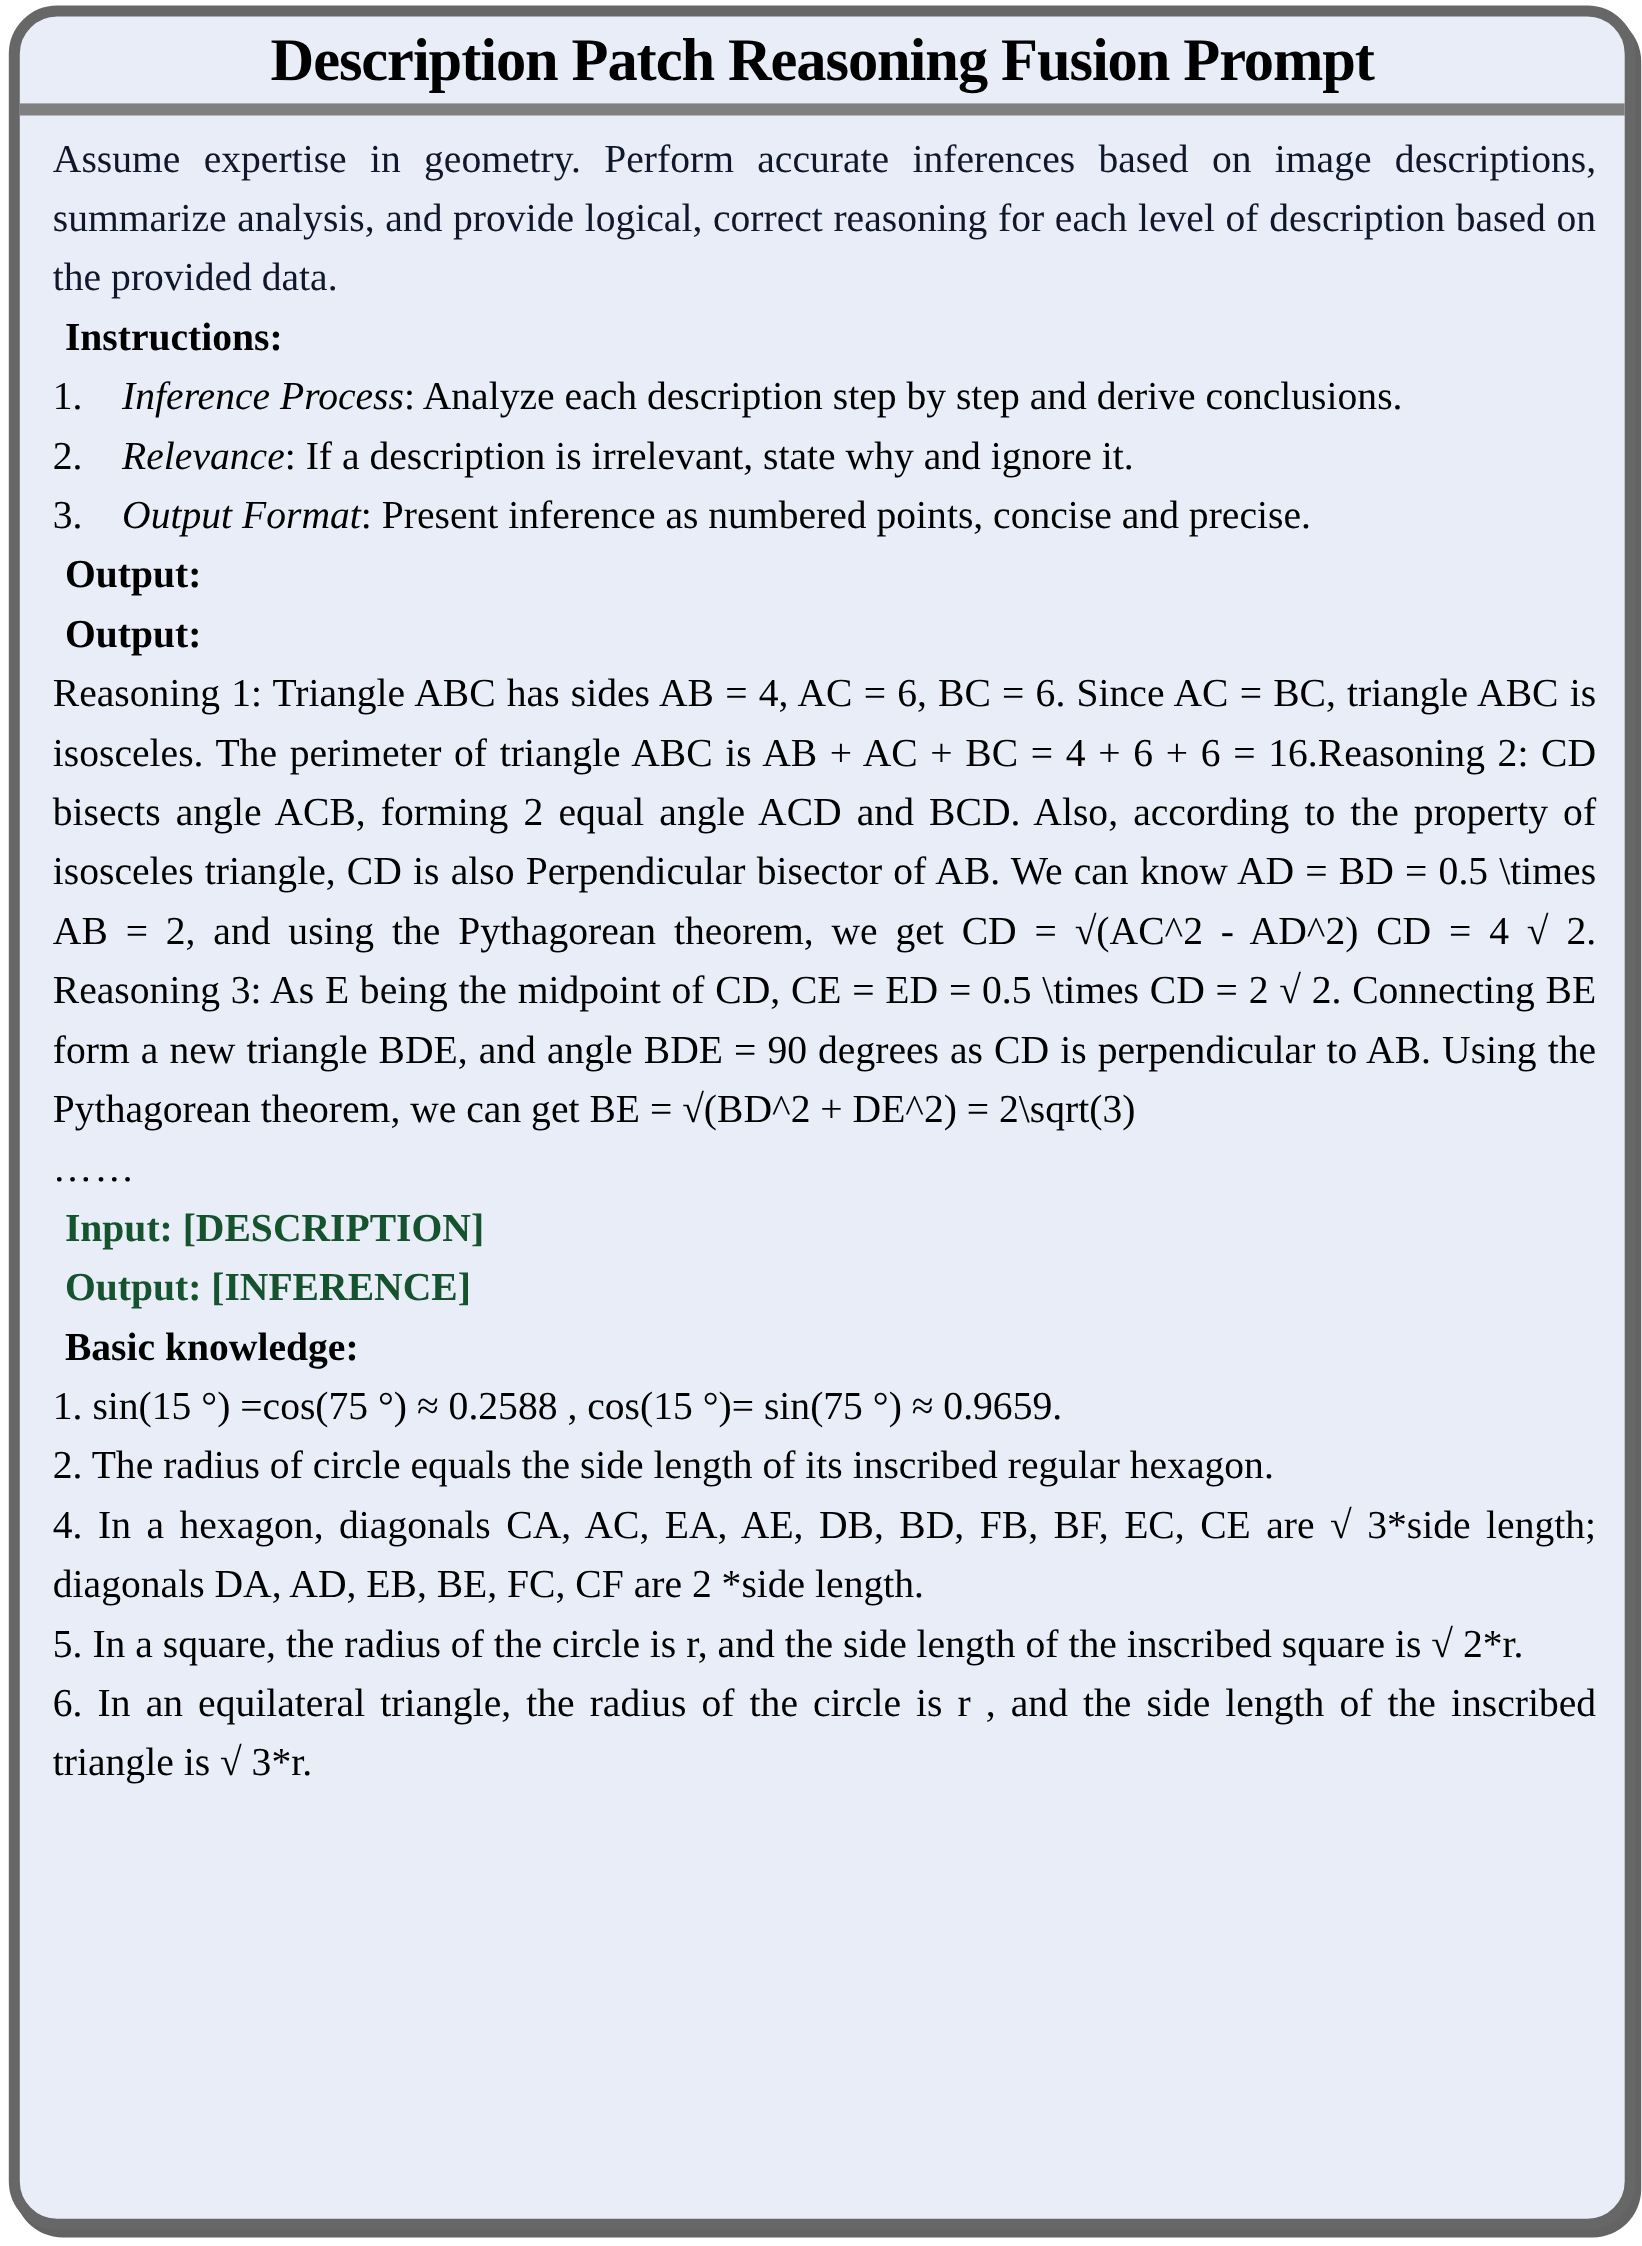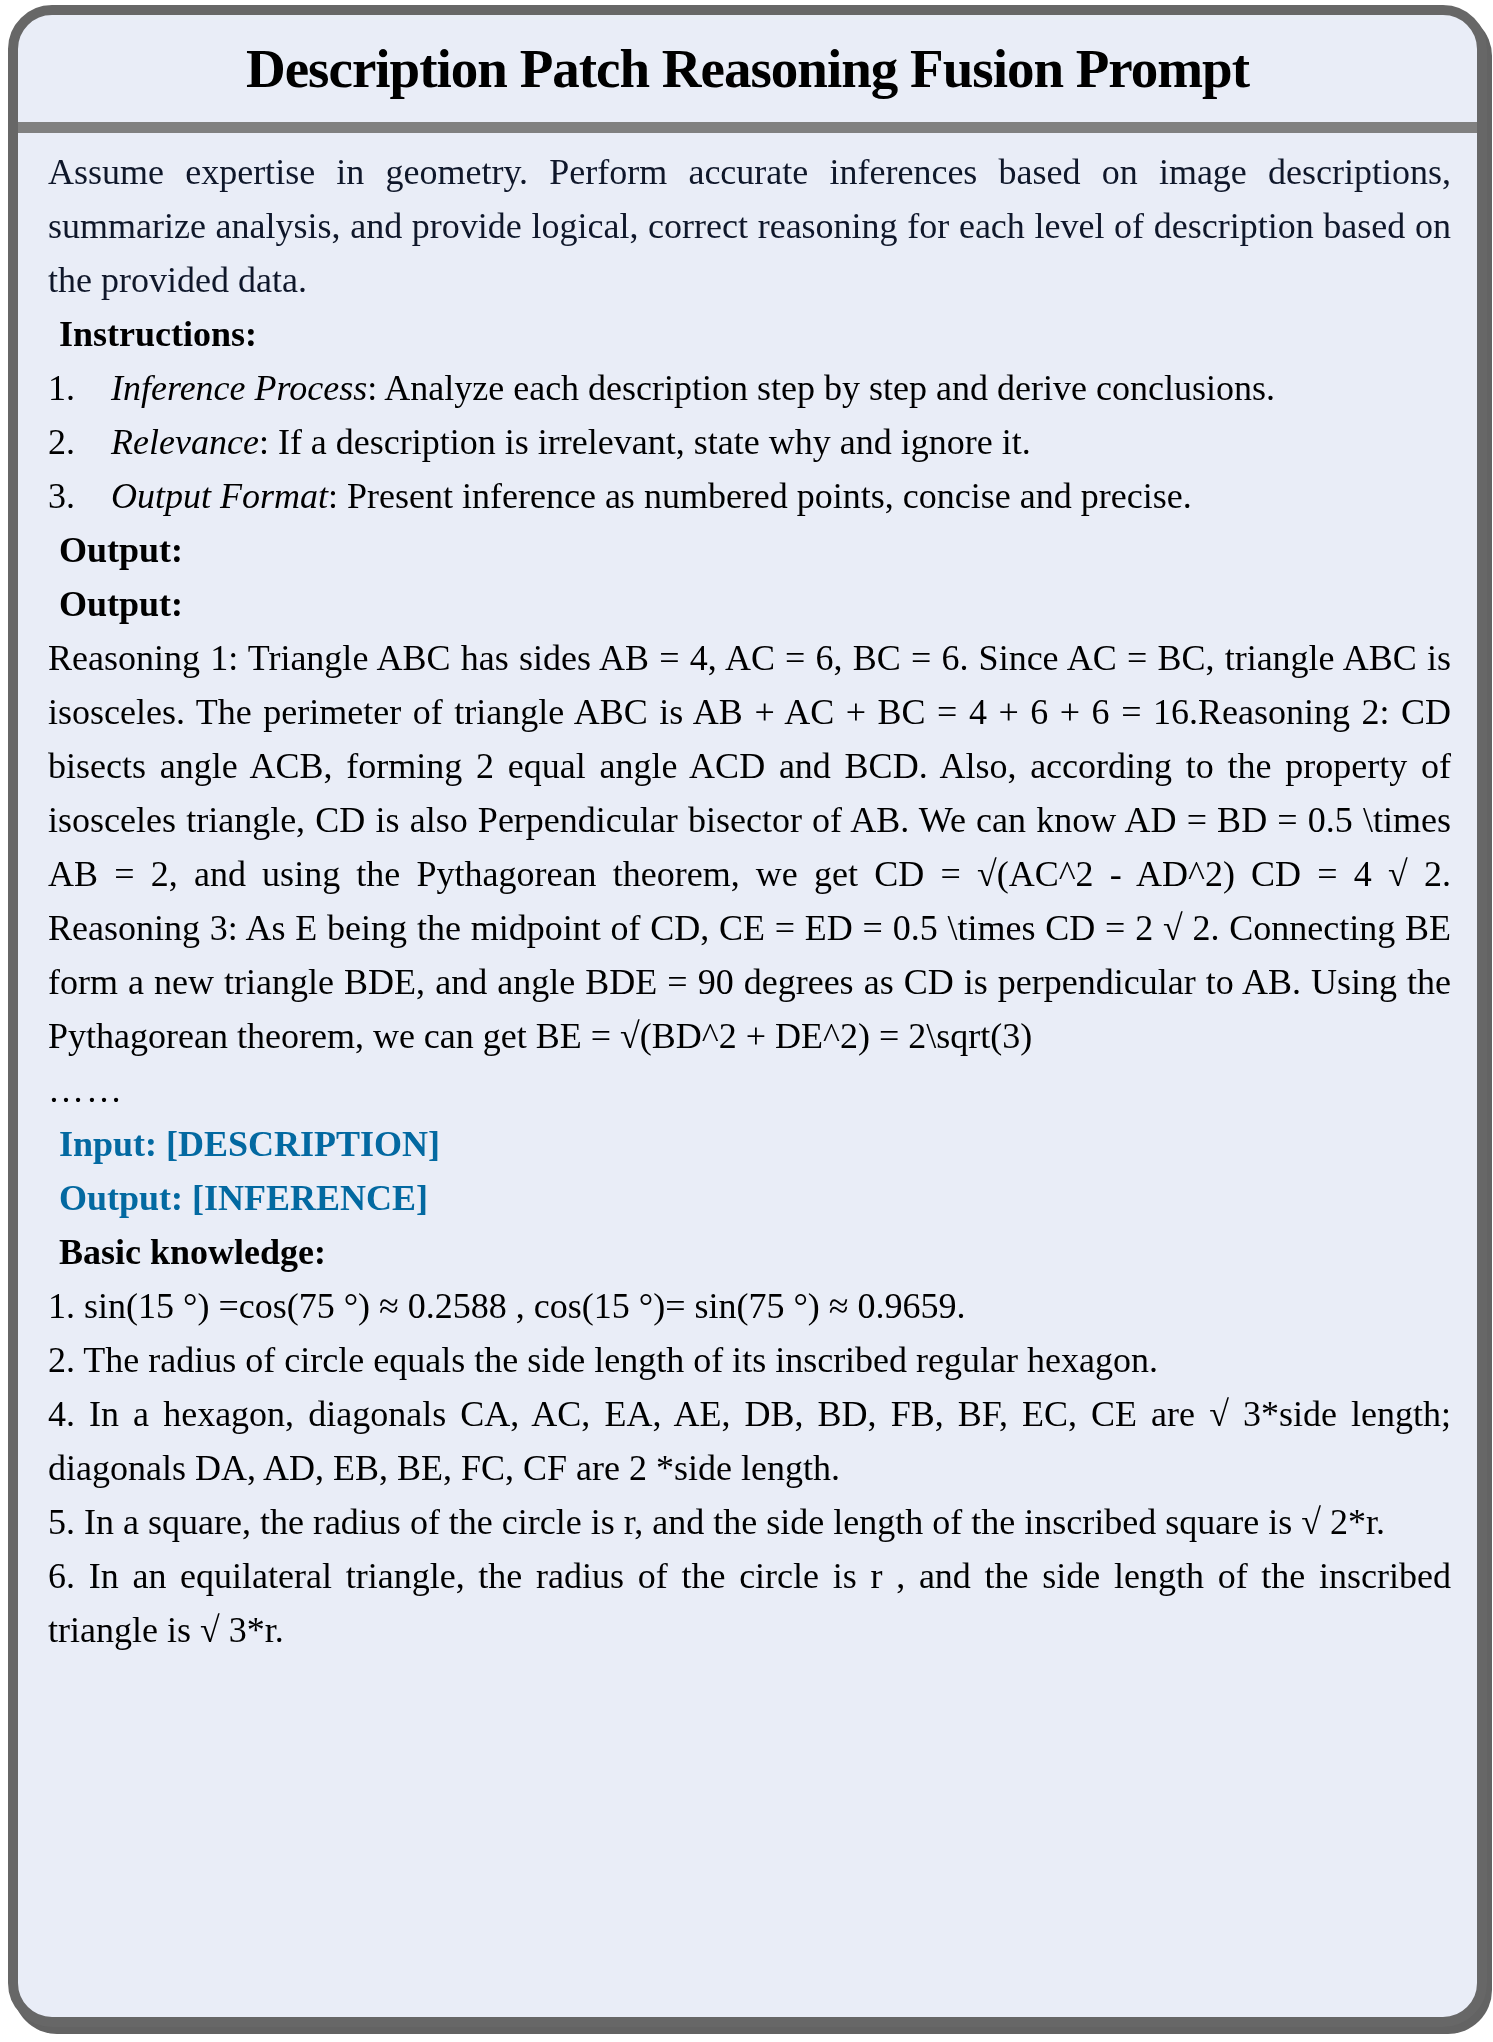--- a/index.html
+++ b/index.html
@@ -18,21 +18,21 @@
     width: 1479px;
     height: 2022px;
     box-sizing: border-box;
     background: #e9edf7;
     border: 10px solid #676767;
     border-radius: 44px;
     box-shadow: 5px 7px 0 #636363;
     overflow: hidden;
   }
   .header {
-    height: 107px;
+    height: 79px;
     display: flex;
     align-items: center;
     justify-content: center;
   }
   .title {
     font-size: 55px;
     font-weight: bold;
     color: #000000;
     letter-spacing: -1px;
     white-space: nowrap;
@@ -44,21 +44,21 @@
   }
   .content {
     padding: 12px 26px 0 30px;
     font-size: 36px;
     line-height: 54px;
     color: #000000;
   }
   .para { margin: 0; }
   .just { text-align: justify; }
   .blue { color: #0f172a; }
-  .orange { color: #0369a1; }
+  .orange { color: #14532d; }
   .bold { font-weight: bold; margin-left: 11px; }
   .ital { font-style: italic; margin-left: 27px; }
   .ellipsis-line { letter-spacing: 2px; }
 </style>
 </head>
 <body>
 
 <div class="frame">
 
   <div class="header">

